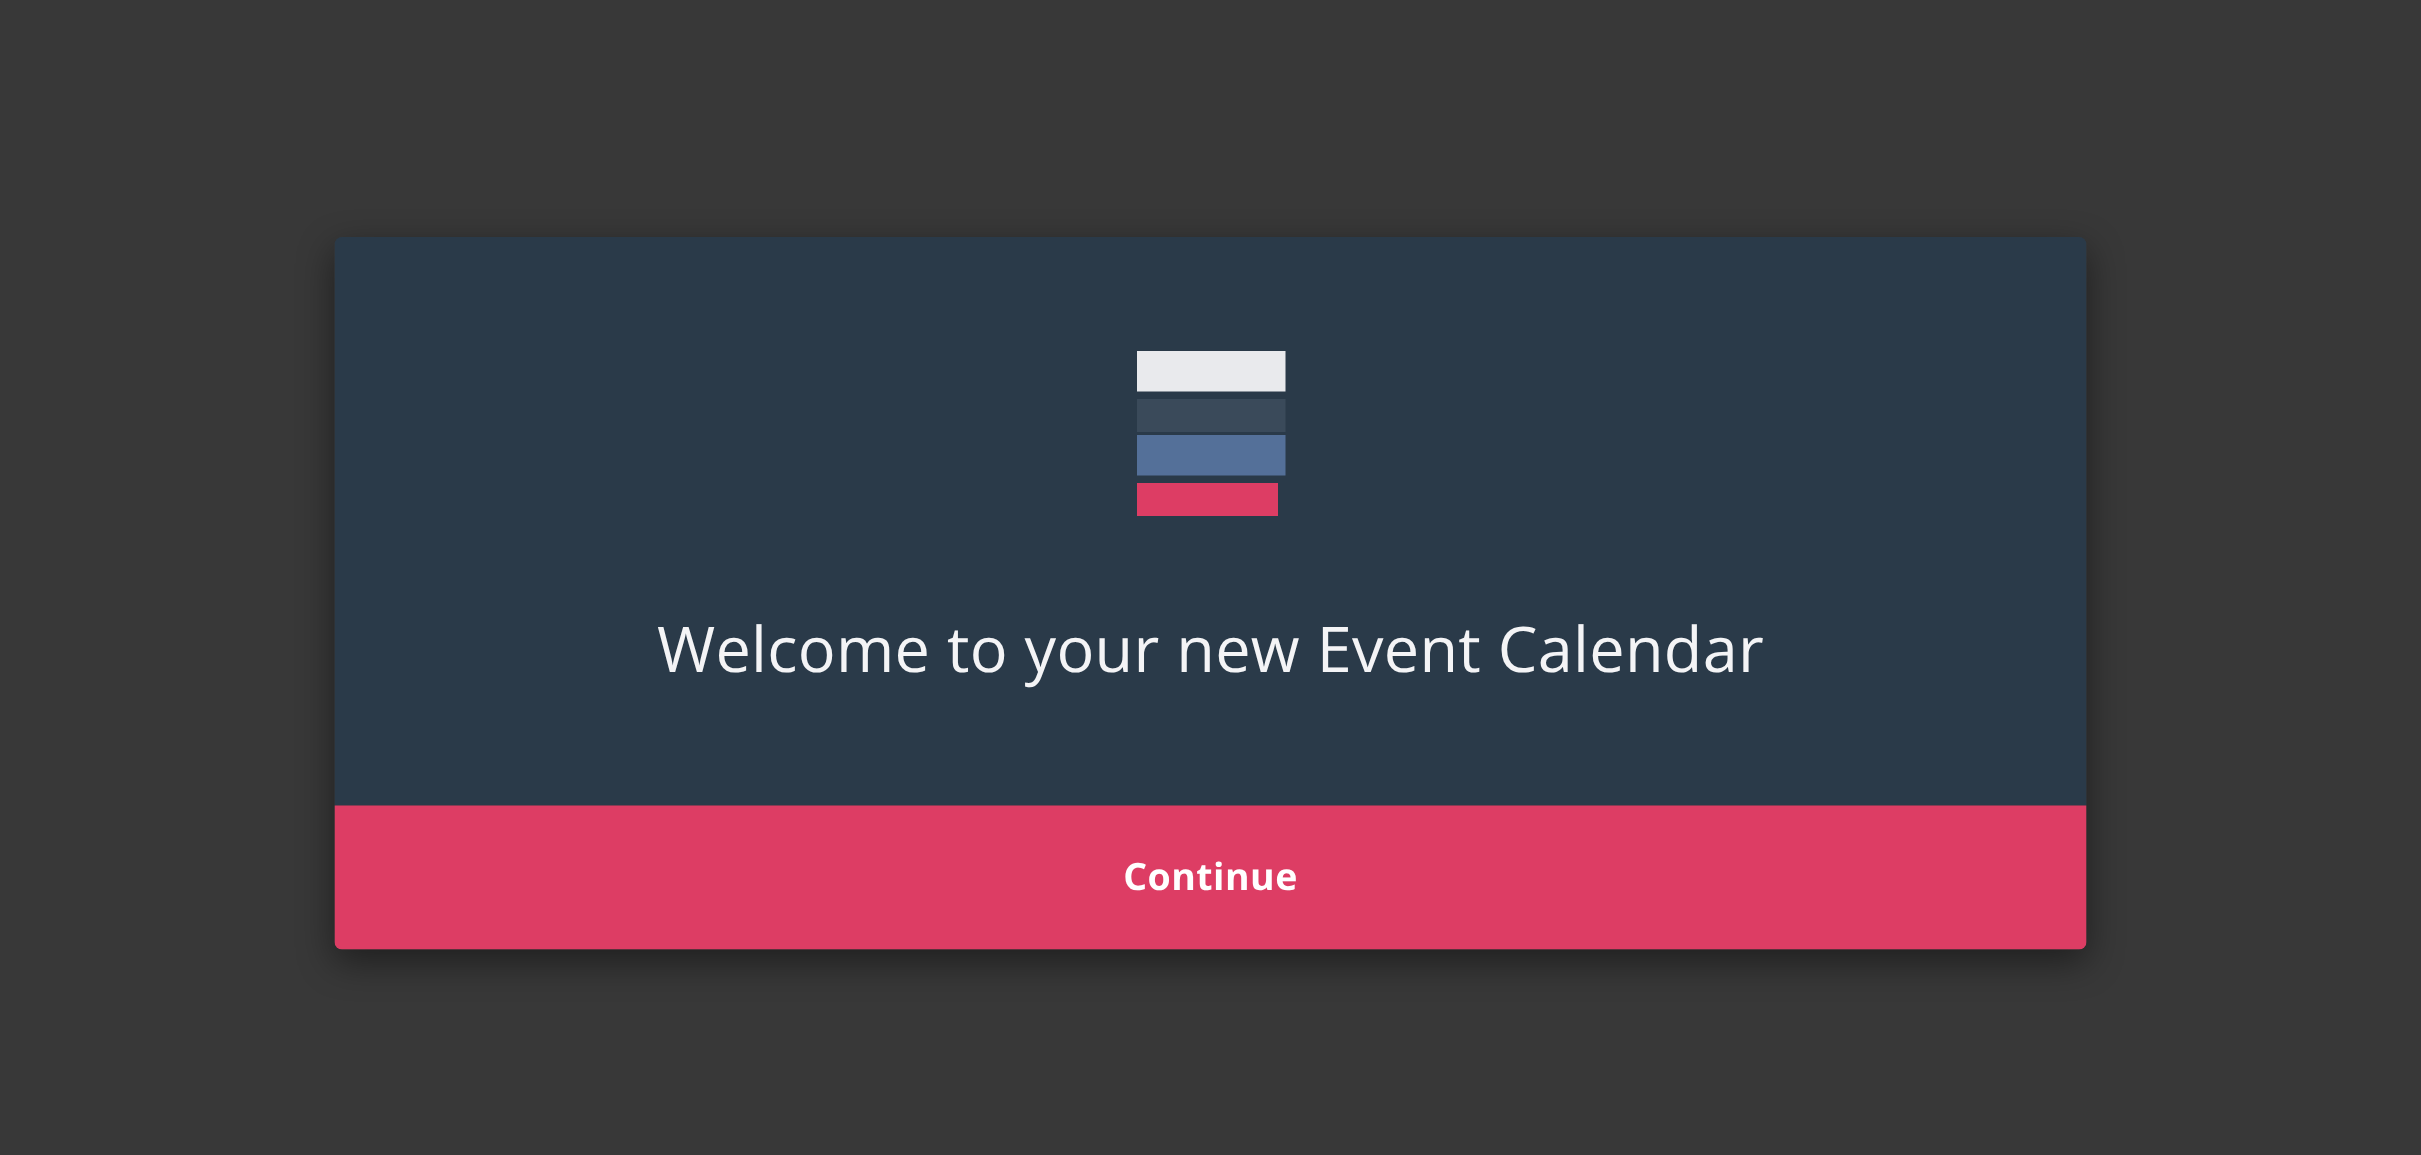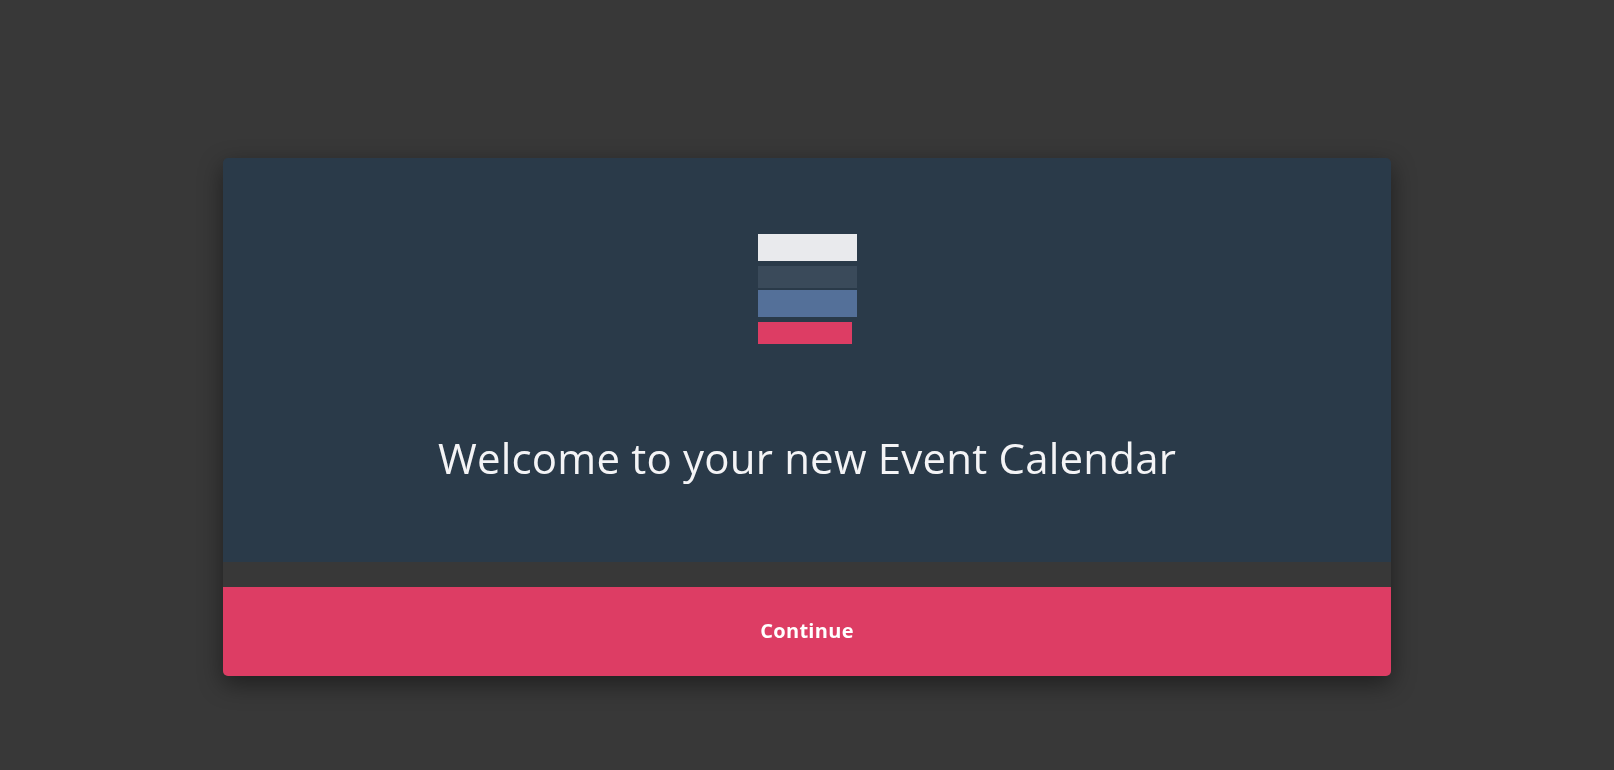--- a/index.html
+++ b/index.html
@@ -1,19 +1,18 @@
 <!DOCTYPE html>
 <html><head>
   <meta charset="utf-8">
   <style>
     * {
       margin: 0;
       padding: 0;
       box-sizing: border-box;
-      gap: 25px;
     }
     body {
       width: 1614px;
       height: 770px;
       background-color: #383838;
       font-family: "Open Sans", "Segoe UI", -apple-system, BlinkMacSystemFont, sans-serif;
       display: flex;
       justify-content: center;
       align-items: flex-start;
       padding-top: 158px;
@@ -74,21 +73,21 @@
       font-weight: 400;
       letter-spacing: 0.2px;
       text-align: center;
     }
     .continue {
       width: 100%;
       border: none;
       background-color: #dd3d64;
       color: #ffffff;
       font-family: inherit;
-      font-size: 20px;
+      font-size: 25px;
       font-weight: 700;
       padding: 30px 0 32px 0;
       cursor: pointer;
       letter-spacing: 0.3px;
     }
   </style>
 </head>
 <body>
 
 <div class="card">

